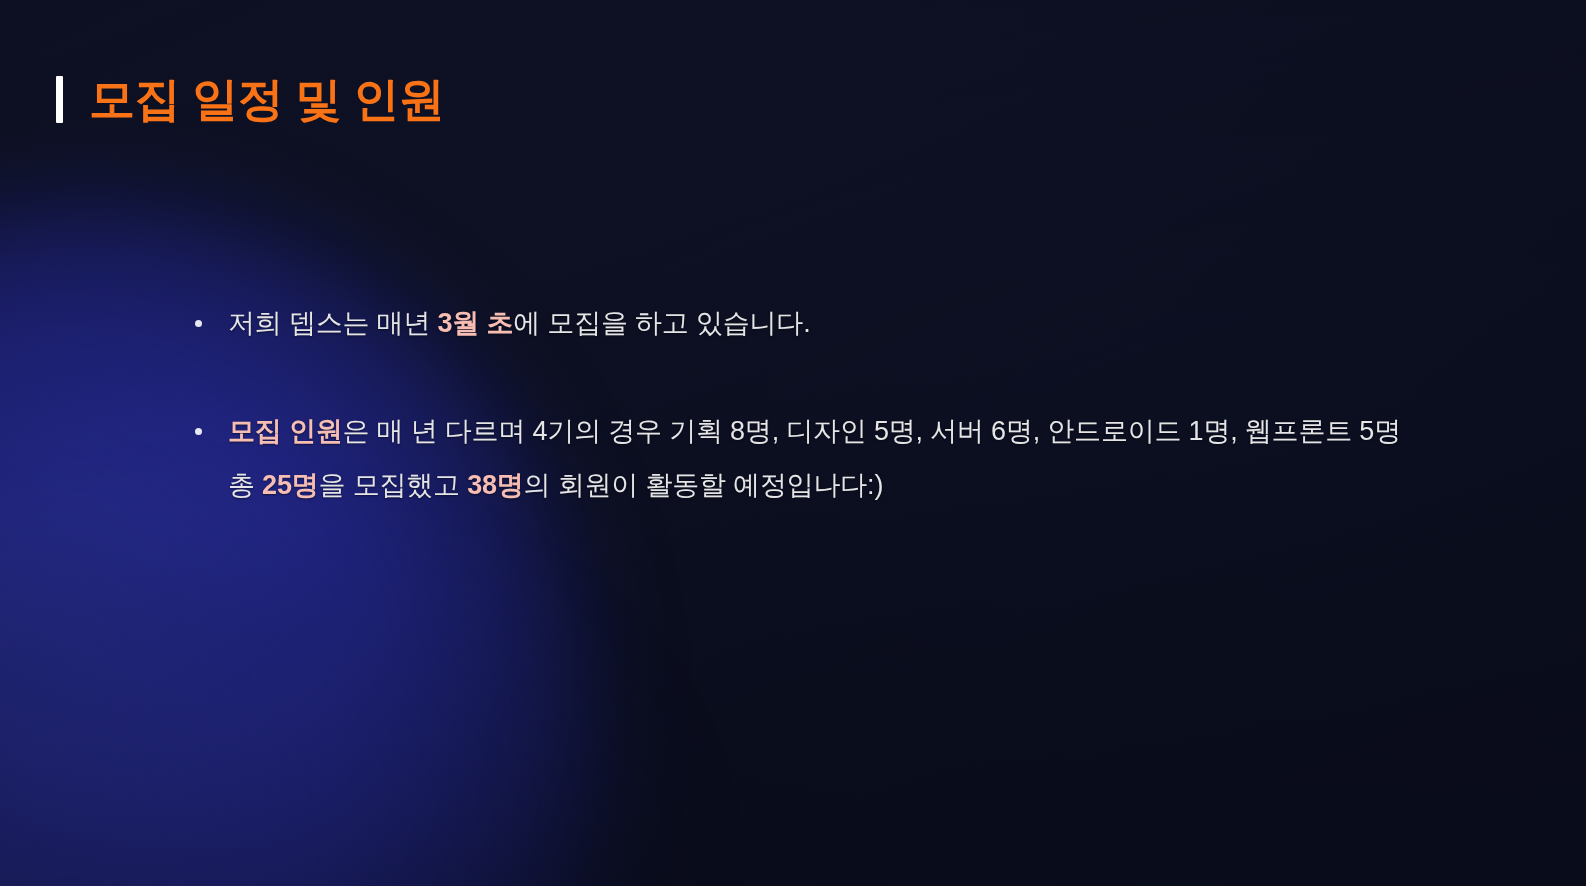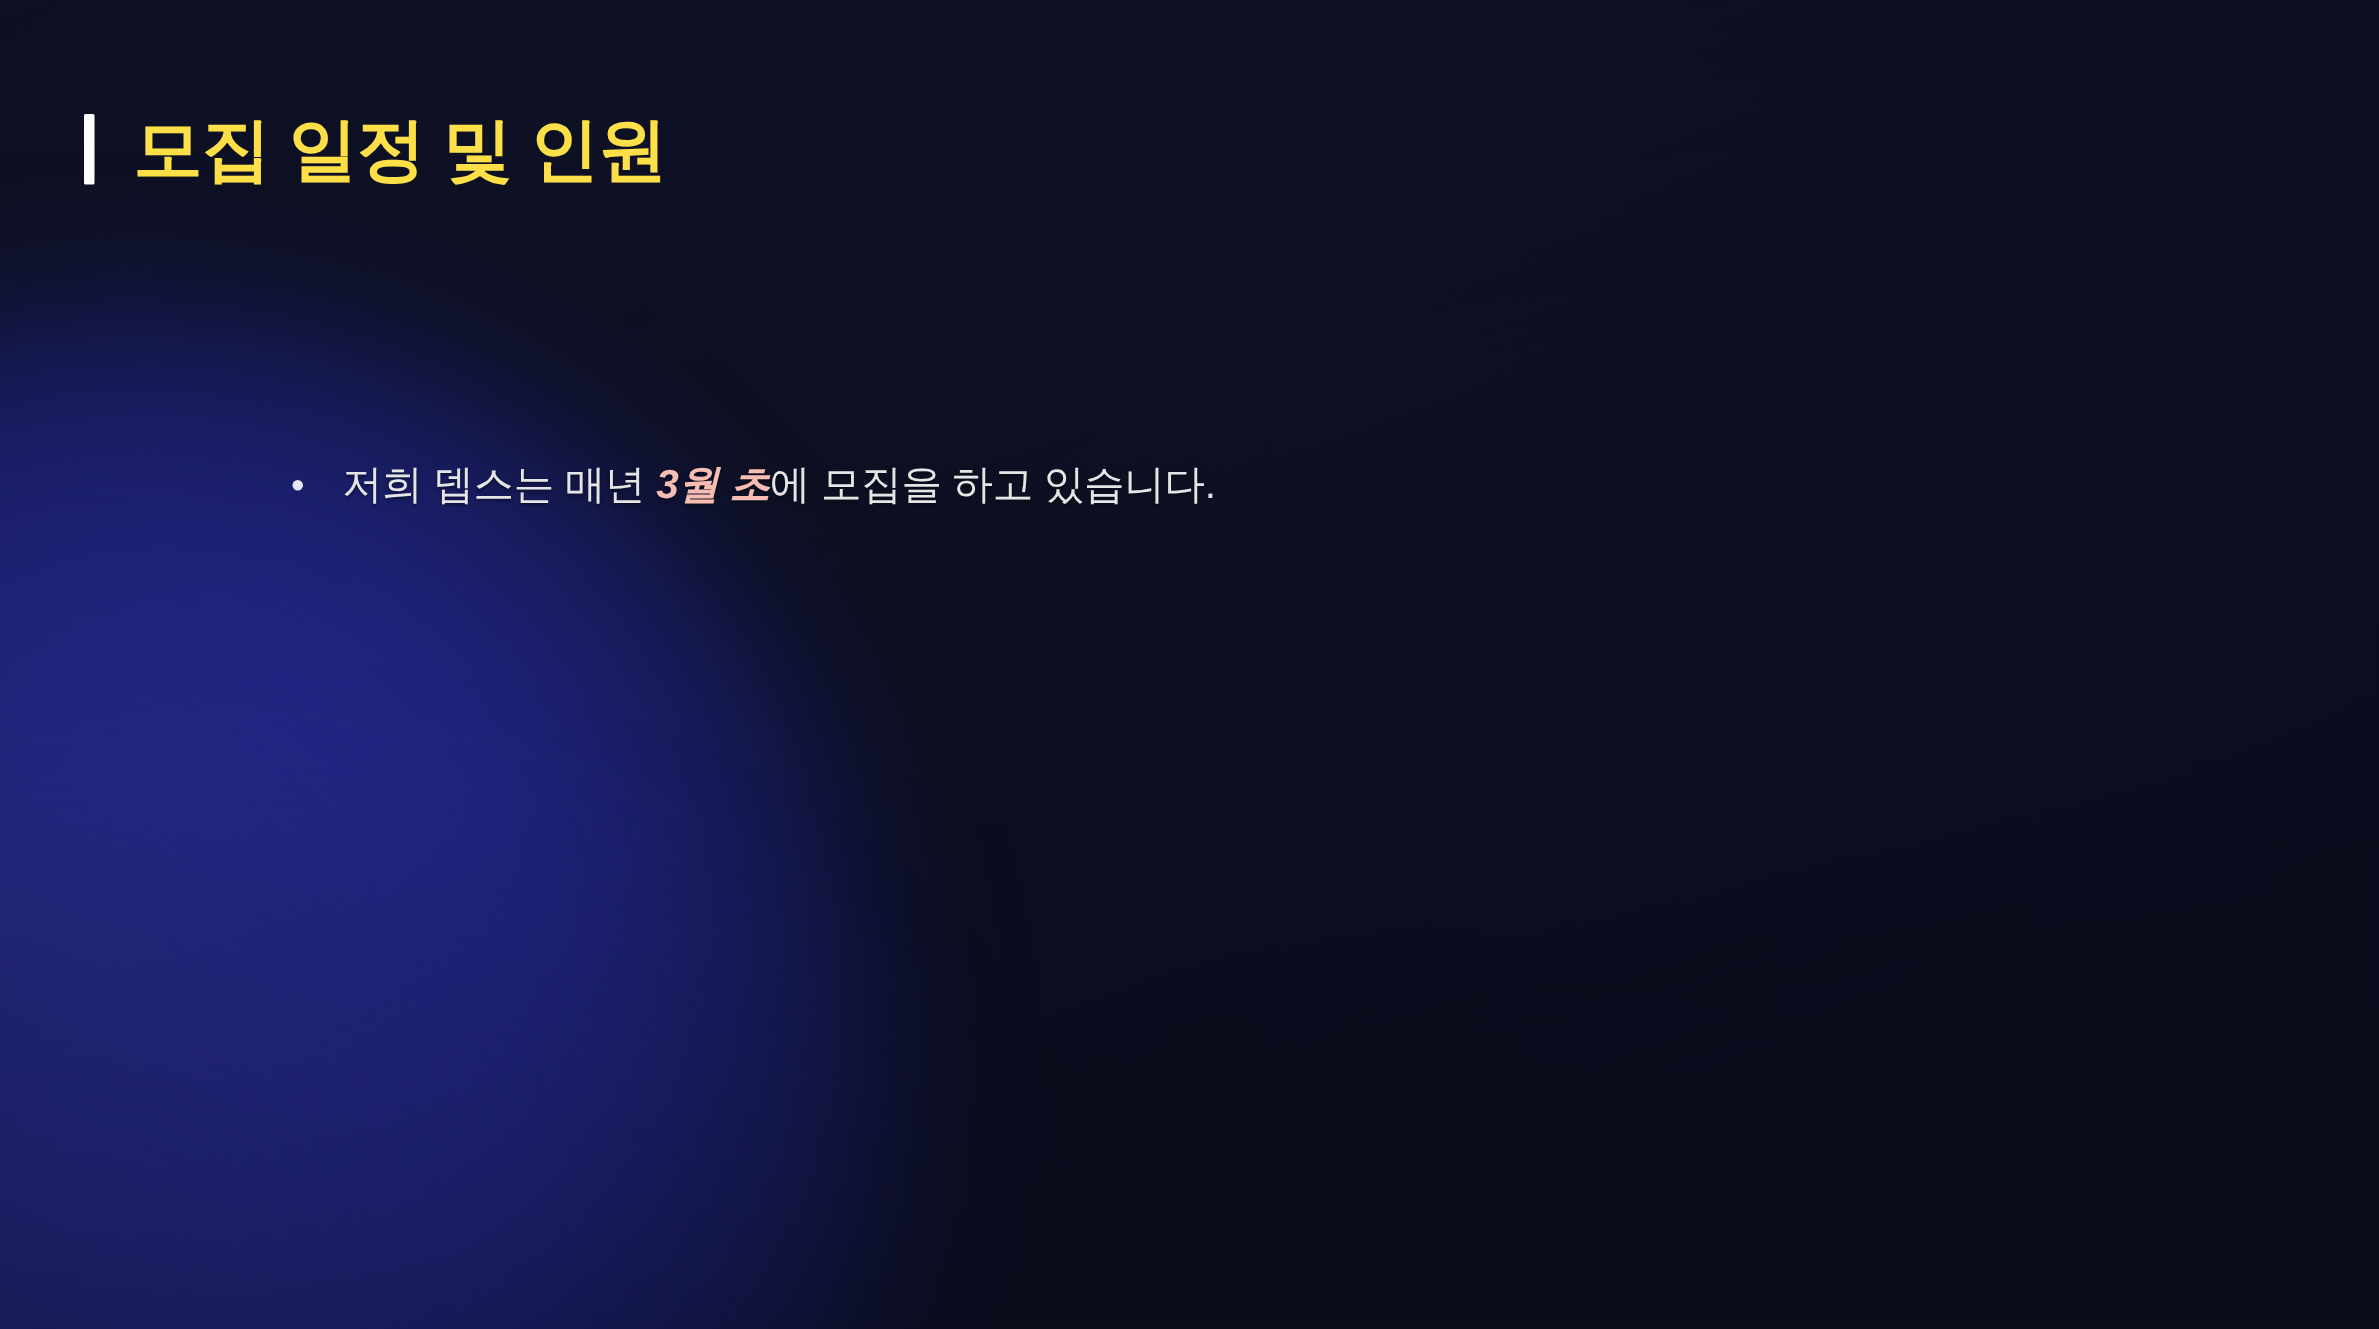--- a/index.html
+++ b/index.html
@@ -97,21 +97,21 @@
 
   .title-bar {
     width: 7px;
     height: 47px;
     background: #ffffff;
     border-radius: 1px;
     flex: 0 0 auto;
   }
 
   .page-title {
-    color: #fde047;
+    color: #f97316;
     font-size: 46px;
     font-weight: 700;
     letter-spacing: -0.5px;
     line-height: 1;
     white-space: nowrap;
   }
 
   
   .body-block {
     position: absolute;
@@ -148,21 +148,20 @@
     background: #e6e8f2;
   }
 
   .group-gap {
     height: 54px;
   }
 
   .accent {
     color: #f6bdb3;
     font-weight: 700;
-    font-style: italic;
   }
 
   .plain {
     color: #e5e5e5;
     font-weight: 400;
   }
 </style>
 </head>
 <body>
 
@@ -177,15 +176,18 @@
   <div class="header">
     <div class="title-bar"></div>
     <div class="page-title">모집 일정 및 인원</div>
   </div>
 
   <div class="body-block">
     <ul class="bullet-group">
         <li class="bullet-item"><span class="plain">저희 뎁스는 매년 </span><span class="accent">3월 초</span><span class="plain">에 모집을 하고 있습니다.</span></li>
       </ul>
     <div class="group-gap"></div>
+    <ul class="bullet-group">
+        <li class="bullet-item"><span class="accent">모집 인원</span><span class="plain">은 매 년 다르며 4기의 경우 기획 8명, 디자인 5명, 서버 6명, 안드로이드 1명, 웹프론트 5명 총 </span><span class="accent">25명</span><span class="plain">을 모집했고 </span><span class="accent">38명</span><span class="plain">의 회원이 활동할 예정입나다:)</span></li>
+      </ul>
   </div>
 
 </div>
 
 </body></html>

